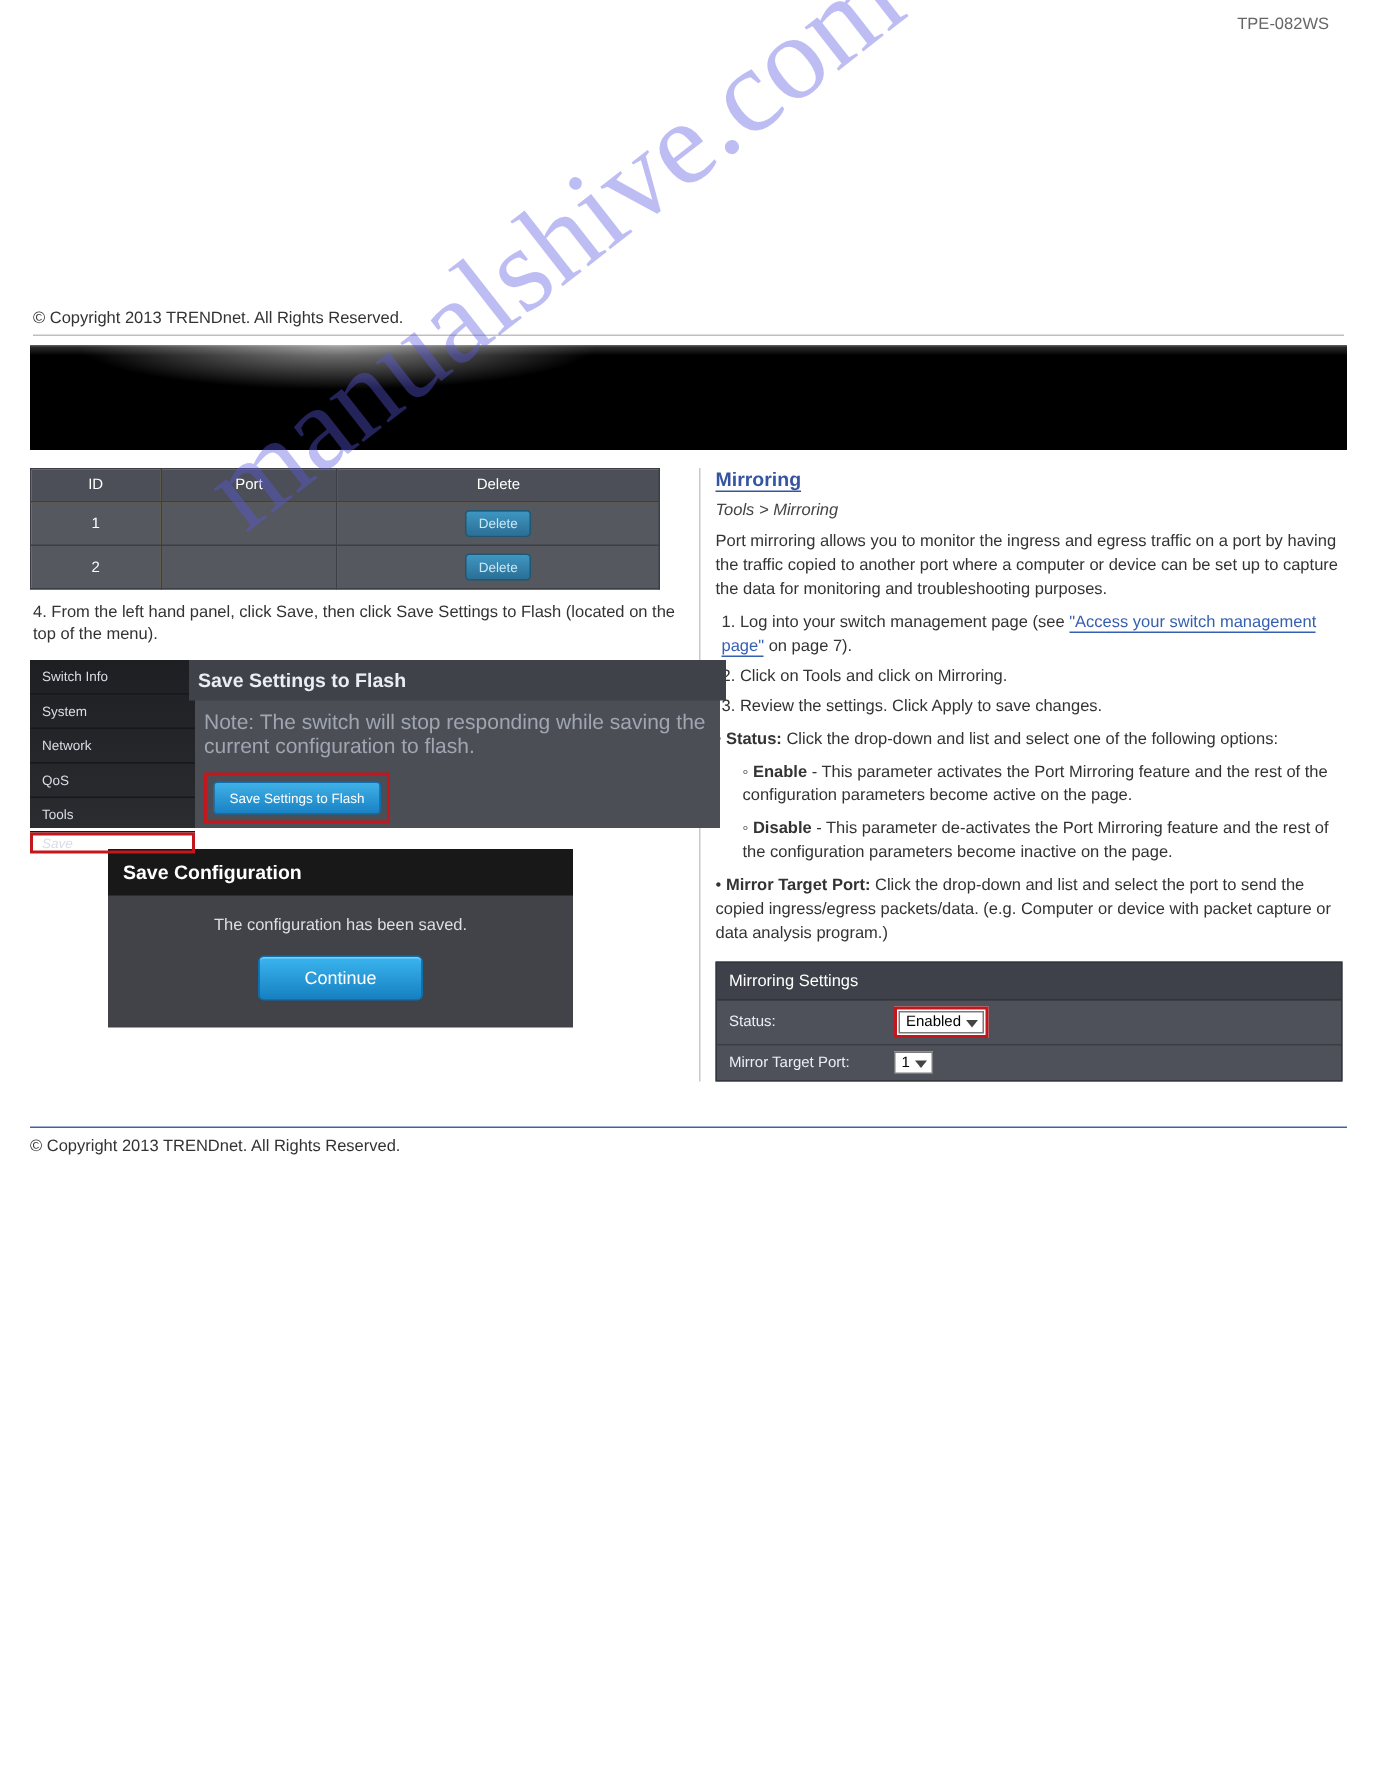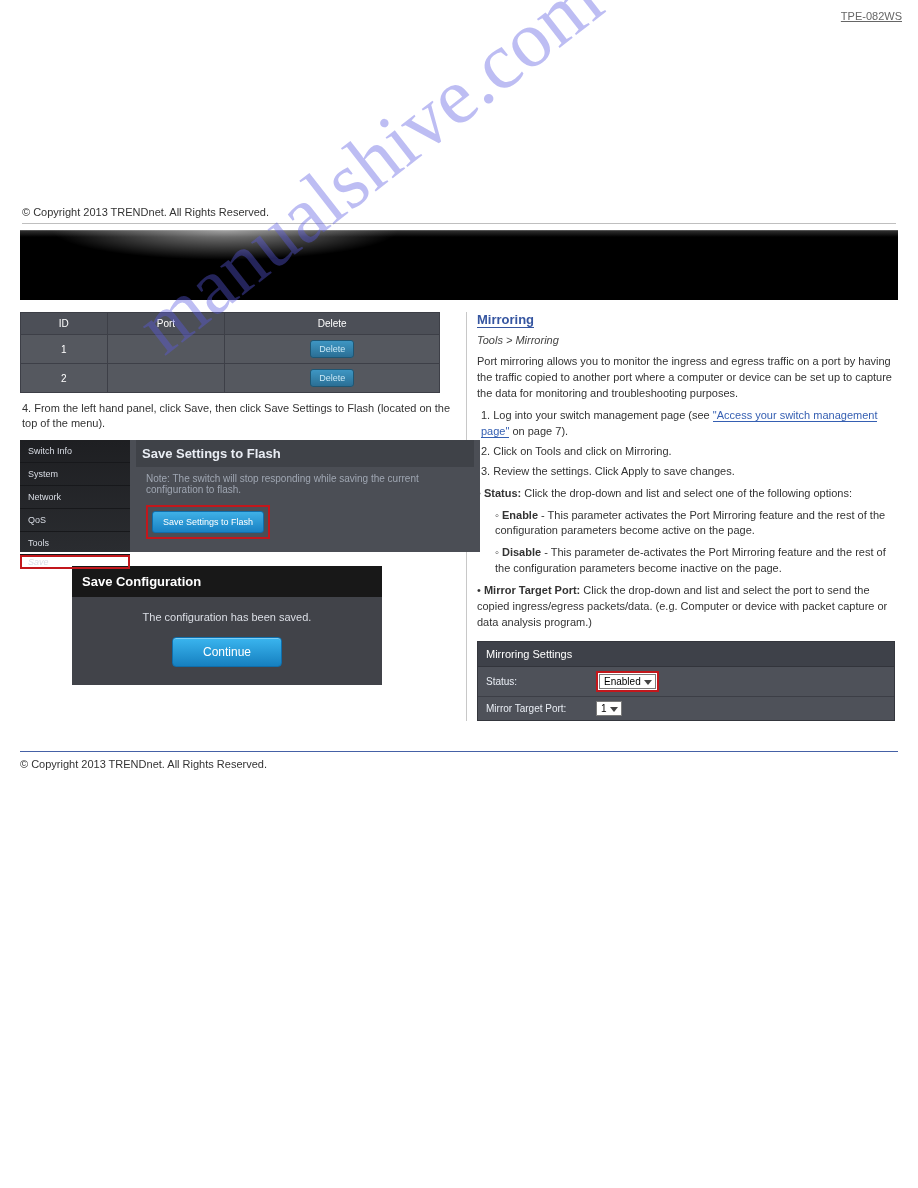--- a/index.html
+++ b/index.html
@@ -53,23 +53,23 @@
   }
 
   .para { font-size:11px; color:#333; margin:8px 2px; line-height:1.4; }
   .para b { font-weight:bold; }
 
   
   .ssf-wrap { width:460px; height:112px; background:#4b4e55; display:flex; position:relative; }
   .ssf-side { width:110px; background: linear-gradient(to bottom,#1e1f22,#2a2c30); color:#d9dde5; font-size:9px; }
   .ssf-side .nav-item { padding:6px 8px; border-bottom:1px solid #17181b; cursor:pointer; }
   .ssf-side .nav-item.selected { border:2px solid #c2171c; padding:0 6px;font-style:italic; }
-  .ssf-main { flex:1; padding:6px 16px; color:#d9dde5; }
+  .ssf-main { flex:1; padding:6px 6px; color:#d9dde5; }
   .ssf-main h3 { background:#3f4248; color:#e9edf4; font-size:13px; font-weight:bold; padding:6px 6px; margin:-6px -10px 6px -10px; }
-  .ssf-main .note { font-size:10px; color:#9fa6b2; margin-bottom:10px; }
+  .ssf-main .note { font-size:14px; color:#9fa6b2; margin-bottom:10px; }
   .ssf-btn-box { border:2px solid #c2171c; display:inline-block; padding:4px; }
   .ssf-btn {
     display:inline-block; padding:5px 10px; font-size:9px;
     background: linear-gradient(#3fb0e6,#1982c4);
     border:1px solid #0f6eab; border-radius:3px;
     color:#fff; cursor:pointer;
   }
 
   
   .sc-wrap { width:310px; margin:14px 12px 0 52px; background:#414349; color:#fff; padding-bottom:18px;}
@@ -109,21 +109,21 @@
     font-size:80px; color:rgba(90,90,225,0.4);
     transform: rotate(-38deg); transform-origin: left top;
     font-family: Georgia, 'Times New Roman', serif;
     white-space:nowrap; pointer-events:none; z-index:50;
   }
 
   .page-footer { margin:30px 20px 0 20px; border-top:1px solid #4561a6; padding-top:6px; font-size:11px; color:#333; position:relative; clear:both;}
   .page-footer .copy { }
   .page-footer .pg { position:absolute; right:0; top:6px; }
 
-  .header-code { position:absolute; top:10px; right:16px; font-size:11px; color:#666;text-decoration:underline;}
+  .header-code { position:absolute; top:10px; right:32px; font-size:11px; color:#666;}
   .header-left { position:absolute; top:10px; left:30px; font-size:11px; color:#666;}
 
   @media print { body{width:918px;} }
 </style>
 </head>
 <body>
 
 <div class="page">
 
   <div class="header-left"> </div>

